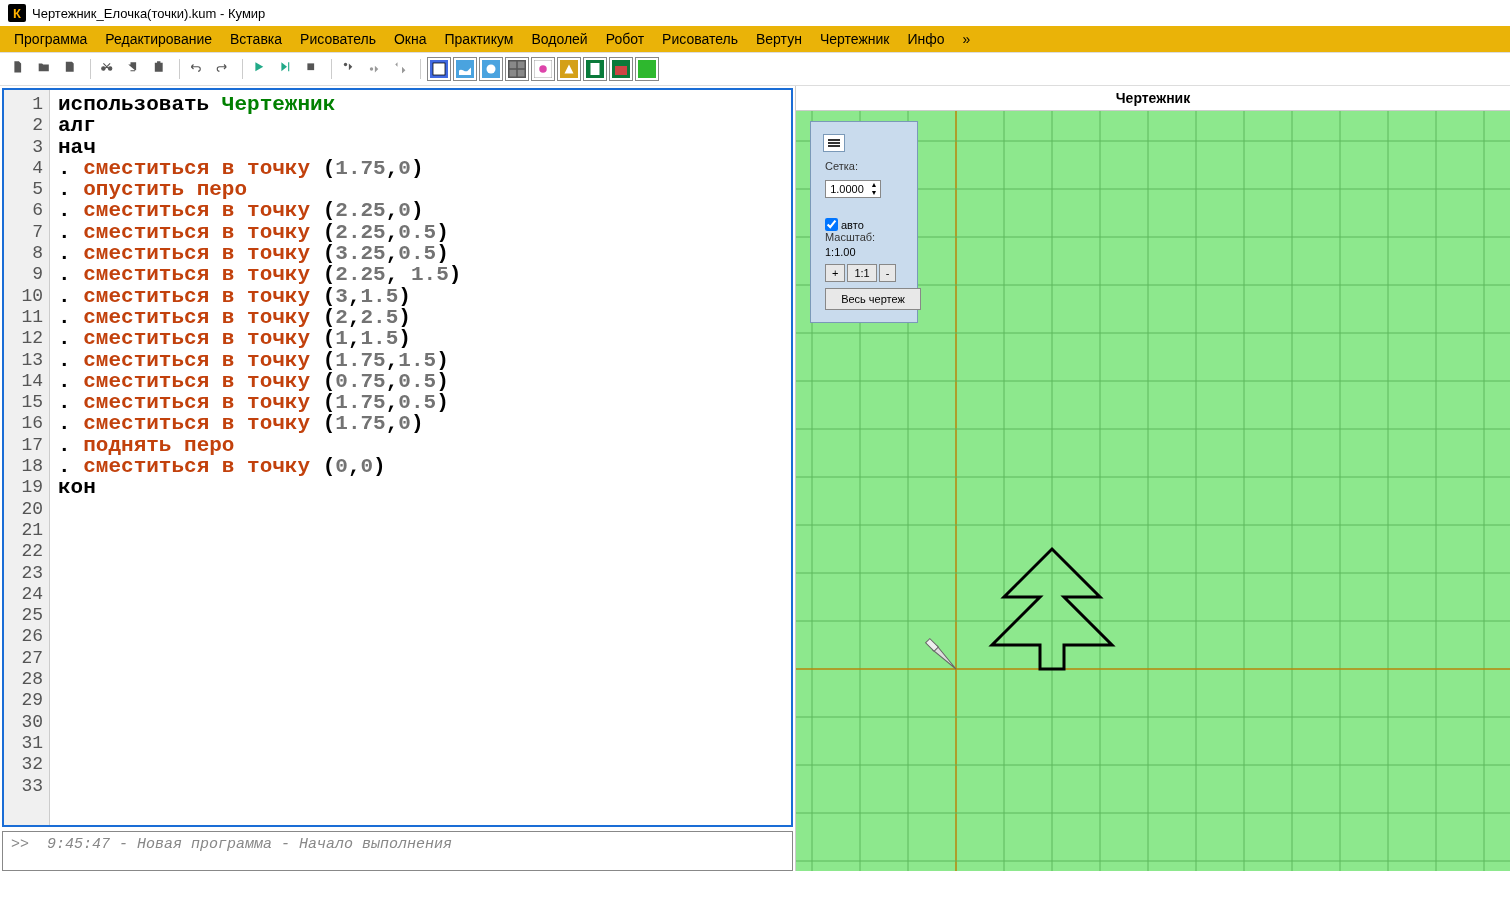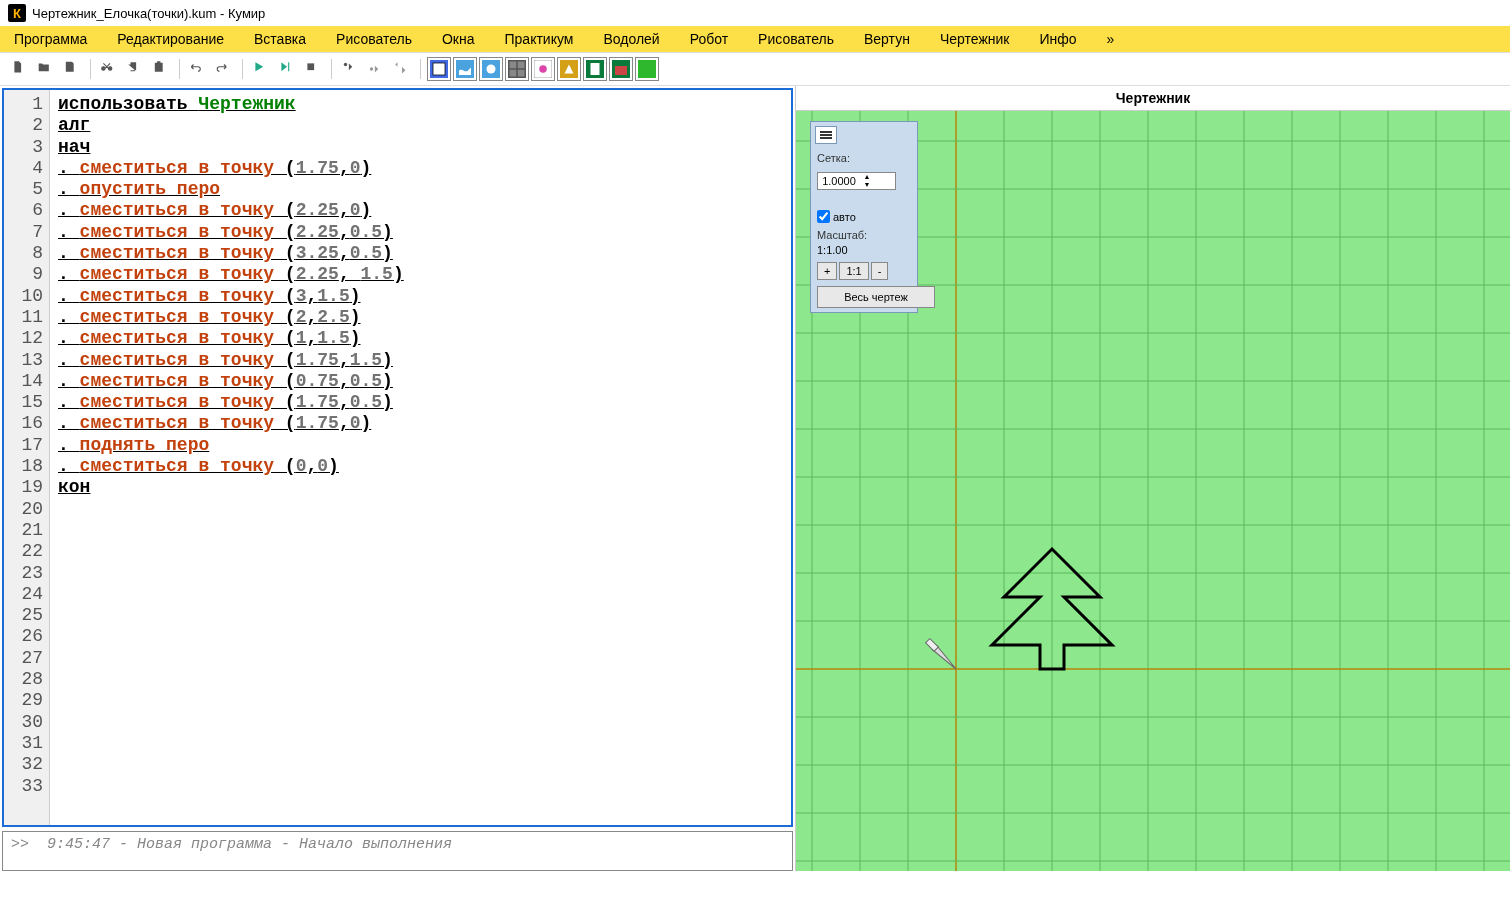--- a/index.html
+++ b/index.html
@@ -2,68 +2,68 @@
 <html><head>
 <meta charset="utf-8">
 <style>
 * { box-sizing: border-box; margin: 0; padding: 0; }
 body { font-family: Arial, sans-serif; font-size: 13px; background: #fff; color: #000; }
 
 .titlebar { display: flex; align-items: center; padding: 4px 8px; background: #fff; }
 .titlebar .app-icon { width: 18px; height: 18px; background: #000; color: #ffb000; font-weight: bold; display: flex; align-items: center; justify-content: center; margin-right: 6px; border-radius: 2px; }
 .titlebar .title { font-size: 13px; }
 
-.menubar { display: flex; gap: 14px; padding: 2px 6px; background: #fde047; }
+.menubar { display: flex; gap: 2px; padding: 2px 6px; background: #eab308; }
 .menubar .menu-item { padding: 3px 8px; cursor: pointer; font-size: 14px; }
 
 .toolbar { display: flex; gap: 2px; padding: 4px 8px; background: #fff; border-top: 1px solid #ddd; border-bottom: 1px solid #ddd; align-items: center; }
 .toolbar .sep { width: 1px; height: 20px; background: #ccc; margin: 0 4px; }
 .tool-btn { width: 24px; height: 24px; display: flex; align-items: center; justify-content: center; cursor: pointer; border: 1px solid transparent; }
 .tool-btn svg { width: 18px; height: 18px; }
 .tool-btn.colored { border: 1px solid #888; }
 
 .main-area { display: flex; height: calc(903px - 118px); }
 
 .editor-pane { flex: 0 0 795px; display: flex; flex-direction: column; }
 .editor-frame { flex: 1; border: 2px solid #1a6dd6; margin: 2px; display: flex; overflow: hidden; background: #fff; }
 .gutter { width: 46px; background: #f0f0f0; border-right: 1px solid #ccc; text-align: right; padding: 4px 6px 4px 0; font-family: 'Courier New', monospace; font-size: 18px; color: #555; line-height: 21.3px; }
 .gutter div { height: 21.3px; }
-.code { flex: 1; padding: 4px 8px; font-family: 'Courier New', monospace; font-size: 18px; line-height: 21.3px; white-space: pre; text-decoration: underline; }
+.code { flex: 1; padding: 4px 8px; font-family: 'Courier New', monospace; font-size: 21px; line-height: 21.3px; white-space: pre; }
 .code .line { height: 21.3px; }
 .kw { color: #000; font-weight: bold; }
 .mod { color: #008000; font-weight: bold; }
 .cmd { color: #c2410c; font-weight: bold; }
 .num { color: #737373; font-weight: bold; }
 .dot { color: #000; font-weight: bold; }
 .paren { color: #000; font-weight: bold; }
 
 .console { height: 40px; border: 1px solid #888; margin: 2px 2px 0 2px; padding: 4px 8px; font-family: 'Courier New', monospace; font-size: 15px; font-style: italic; color: #888; }
 
 .canvas-pane { flex: 1; display: flex; flex-direction: column; border-left: 1px solid #ccc; }
 .canvas-title { text-align: center; padding: 4px; font-weight: bold; font-size: 14px; border-bottom: 1px solid #ccc; }
 .canvas-area { flex: 1; position: relative; overflow: hidden; }
 
 .grid-bg { position: absolute; inset: 0; background: #8de88d; }
 .grid-lines { position: absolute; inset: 0; }
 
-.controls-panel { position: absolute; top: 10px; left: 14px; background: #c9dbed; border: 1px solid #7a99b8; padding: 0; font-size: 11px; width: 108px; }
+.controls-panel { position: absolute; top: 10px; left: 14px; background: #c9dbed; border: 1px solid #7a99b8; padding: 8px; font-size: 11px; width: 108px; }
 .controls-header { padding: 4px; }
 .hamburger { width: 22px; height: 18px; border: 1px solid #7a99b8; background: #fff; display: flex; flex-direction: column; justify-content: space-around; padding: 3px 4px; cursor: pointer; }
 .hamburger div { height: 2px; background: #333; }
 .controls-body { padding: 4px 6px; }
 .controls-body label { display: block; margin-bottom: 3px; color: #333; }
-.spin-input { display: flex; align-items: center; background: #fff; border: 1px solid #888; width: 79px; margin-top: 8px; }
+.spin-input { display: flex; align-items: center; background: #fff; border: 1px solid #888; width: 56px; margin-top: 8px; }
 .spin-input input { border: none; width: 42px; padding: 2px; font-size: 11px; text-align: center; }
 .spin-input .spin { width: 14px; display: flex; flex-direction: column; }
 .spin-input .spin div { height: 8px; font-size: 7px; text-align: center; line-height: 8px; cursor: pointer; }
 .chk-row { display: flex; align-items: flex-end; margin-top: 20px; }
 .chk-row input { margin-right: 3px; }
 .btn-row { display: flex; gap: 2px; margin-top: 6px; }
 .btn-row button { background: #e8e8e8; border: 1px solid #888; padding: 2px 6px; cursor: pointer; font-size: 11px; }
-.full-btn { margin-top: 6px; background: #e8e8e8; border: 1px solid #888; padding: 4px 8px; cursor: pointer; font-size: 11px; width: 118px; }
+.full-btn { margin-top: 6px; background: #e8e8e8; border: 1px solid #888; padding: 4px 8px; cursor: pointer; font-size: 11px; width: 96px; }
 
 .drawing { position: absolute; inset: 0; }
 </style>
 </head>
 <body>
 
 <div class="titlebar">
   <div class="app-icon">К</div>
   <div class="title">Чертежник_Елочка(точки).kum - Кумир</div>
 </div>
@@ -402,21 +402,21 @@
             <input value="1.0000" style="">
             <div class="spin">
                 <div>▲</div>
                 <div>▼</div>
               </div>
           </div>
           <div class="chk-row">
             <input type="checkbox" checked="" style="">
             <span>авто</span>
           </div>
-          <label style="margin-top:6px">Масштаб:</label>
+          <label style="">Масштаб:</label>
           <div>1:1.00</div>
           <div class="btn-row">
             <button>+</button>
             <button>1:1</button>
             <button>-</button>
           </div>
           <button class="full-btn">Весь чертеж</button>
         </div>
       </div>
     </div>

